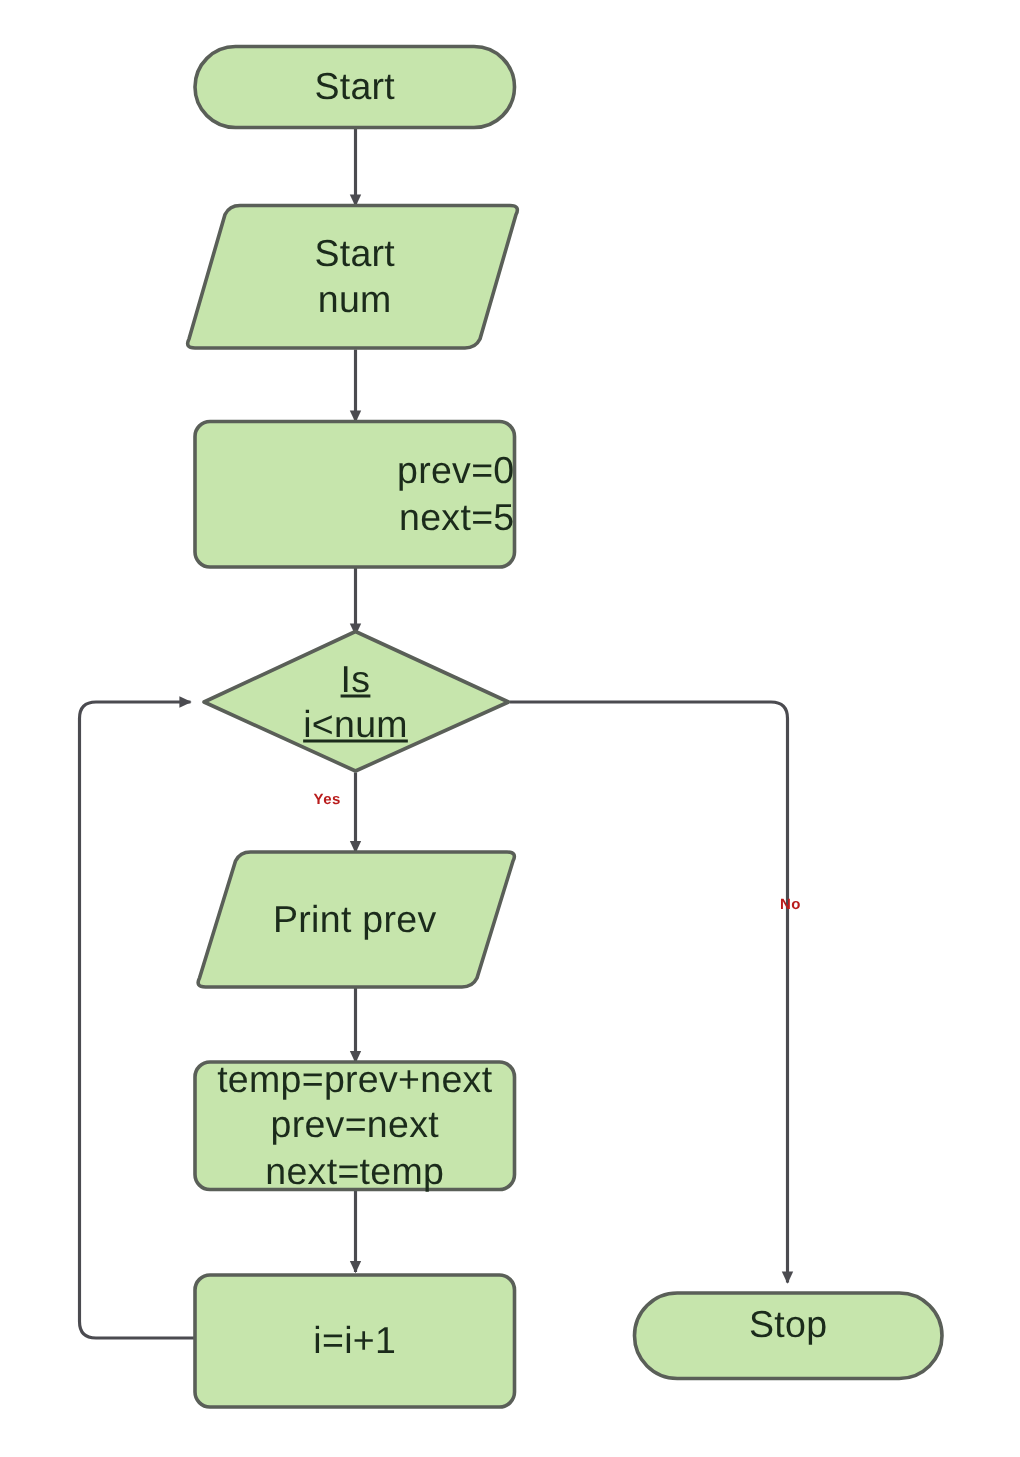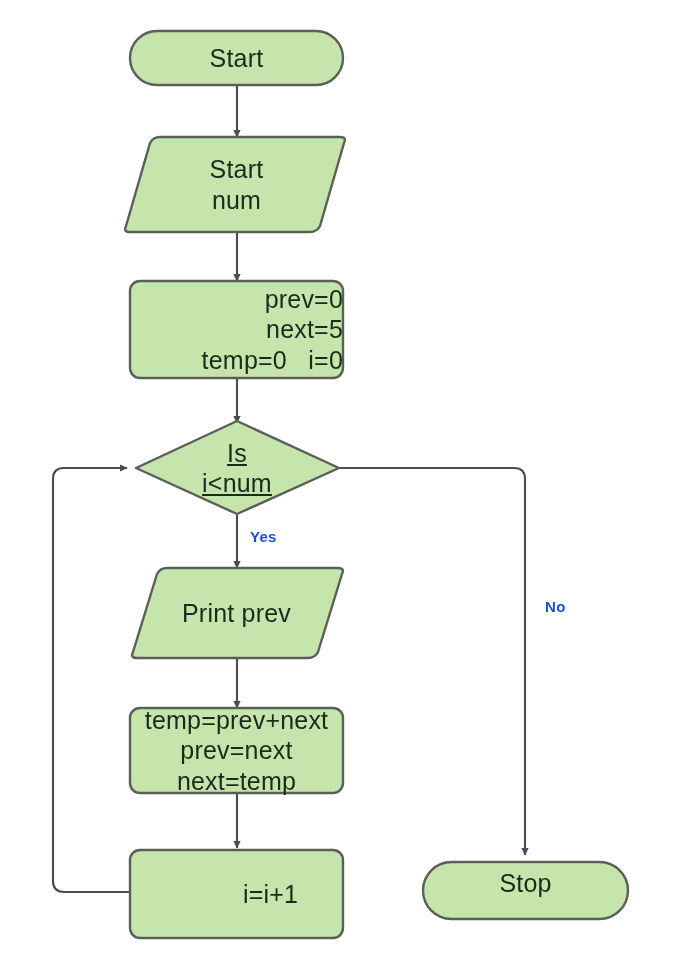--- a/index.html
+++ b/index.html
@@ -37,27 +37,26 @@
     color: #1b2b1b;
     font-family: "Liberation Sans", sans-serif;
     font-size: 25px;
     line-height: 1.22;
     letter-spacing: 0.2px;
     pointer-events: none;
     white-space: pre;
   }
   .edge-label {
     position: absolute;
-    color: #1d4ed8;
+    color: #b91c1c;
     font-family: "Liberation Sans", sans-serif;
-    font-size: 15px;
+    font-size: 10px;
     font-weight: bold;
     letter-spacing: 0.3px;
     pointer-events: none;
-    margin-left: 41px;
   }
   .tline { display: block; }
 </style>
 </head>
 <body>
 
 <div id="flowchart-root">
 
   <svg id="flowchart-svg" viewBox="0 0 680 971" xmlns="http://www.w3.org/2000/svg">
     <defs>
@@ -110,43 +109,42 @@
   </div>
 
   <div class="node-text" style="left:130px; top:137px; width:213px; height:95px;">
     <span class="tline">Start</span>
     <span class="tline">num</span>
   </div>
 
   <div class="node-text" style="left:130px; top:281px; width:213px; height:97px;align-items:flex-end;">
     <span class="tline">prev=0</span>
     <span class="tline">next=5</span>
-    <span class="tline">temp=0   i=0</span>
   </div>
 
   <div class="node-text" style="left:137px; top:421px; width:200px; height:94px;text-decoration:underline;">
     <span class="tline">Is</span>
     <span class="tline">i&lt;num</span>
   </div>
 
   <div class="node-text" style="left:130px; top:708px; width:213px; height:85px;">
     <span class="tline">temp=prev+next</span>
     <span class="tline">prev=next</span>
     <span class="tline">next=temp</span>
   </div>
 
   <div class="node-text" style="left:130px; top:568px; width:213px; height:90px;">
     <span class="tline">Print prev</span>
   </div>
 
-  <div class="node-text" style="left:130px; top:850px; width:213px; height:88px;margin-left:34px;">
+  <div class="node-text" style="left:130px; top:850px; width:213px; height:88px;">
     <span class="tline">i=i+1</span>
   </div>
 
   <div class="node-text" style="left:423px; top:862px; width:205px; height:42px;">
     <span class="tline">Stop</span>
   </div>
 
   <div class="edge-label" style="left:209px; top:528px;">Yes</div>
 
-  <div class="edge-label" style="left:504px; top:598px;">No</div>
+  <div class="edge-label" style="left:520px; top:598px;">No</div>
 
 </div>
 
 </body></html>

